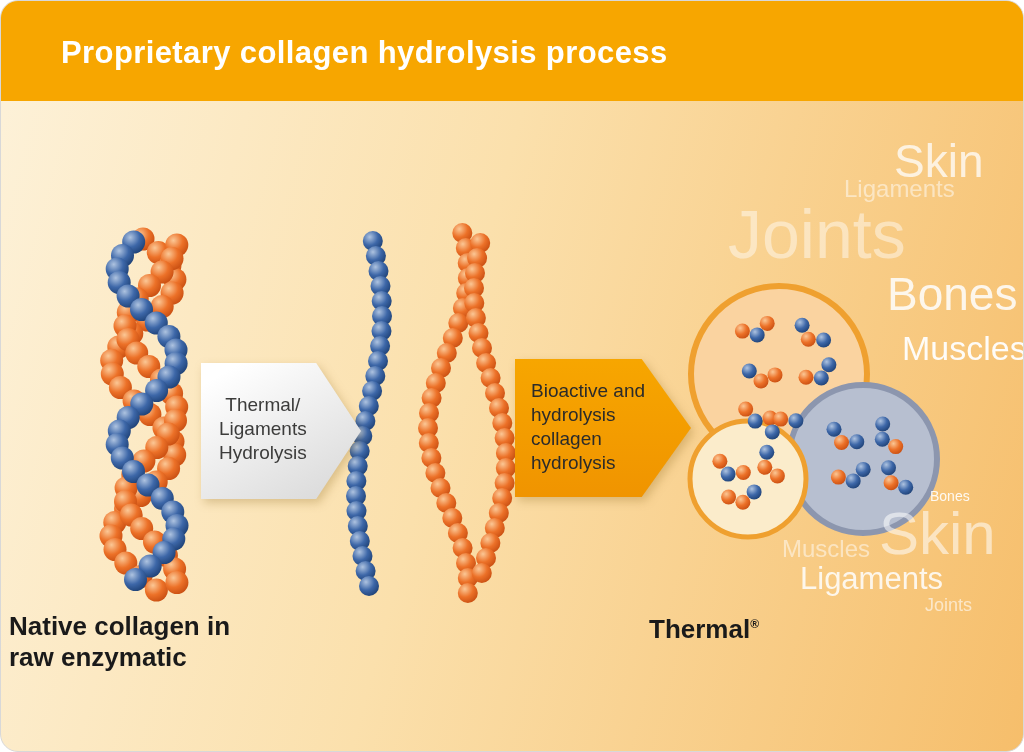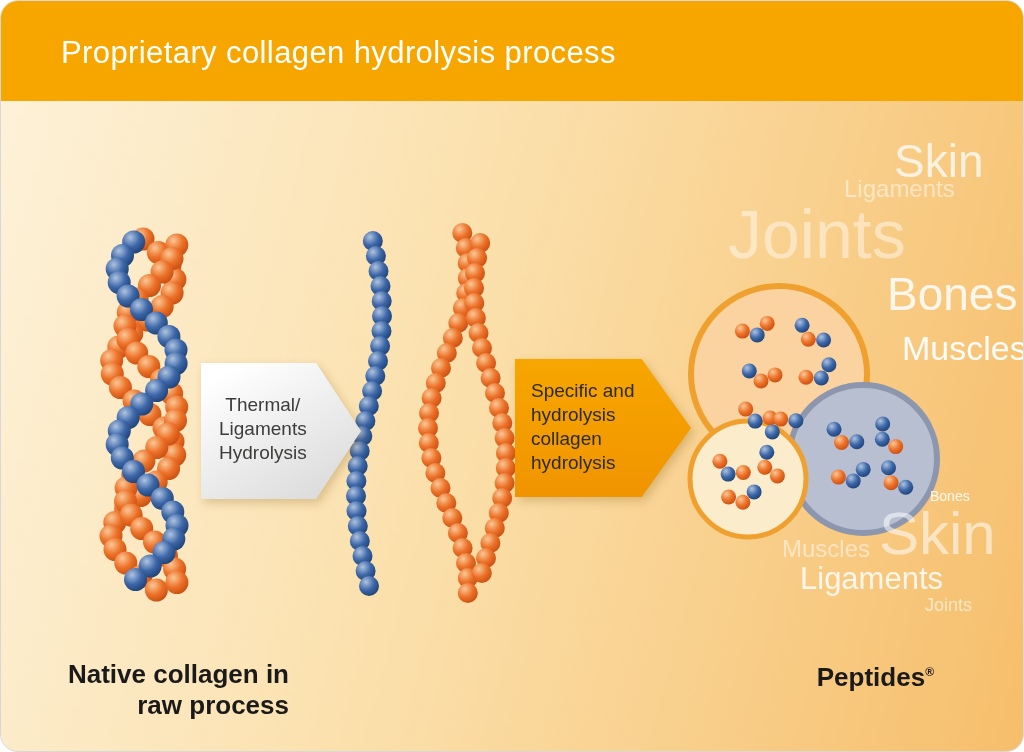--- a/index.html
+++ b/index.html
@@ -10,21 +10,21 @@
   .card{
     position:absolute;inset:0;border-radius:18px;overflow:hidden;
     background:linear-gradient(105deg,#FDF2DA 0%,#FBE0AC 45%,#F6BE6B 100%);
     border:1px solid #d8d8d8;box-sizing:border-box;
   }
   .header{
     position:absolute;top:0;left:0;right:0;height:100px;
     background:var(--header-bg,#F7A600);z-index:5;
   }
   .title{
-    position:absolute;left:60px;top:34px;font-size:31px;font-weight:normal;
+    position:absolute;left:60px;top:34px;font-size:31px;font-weight:bold;
     color:#ffffff;letter-spacing:.4px;white-space:nowrap;
   }
   
   .bgword{position:absolute;color:#ffffff;z-index:4;white-space:nowrap;pointer-events:none;}
   .w-skin-top{left:893px;top:133px;font-size:46px;opacity:.75}
   .w-ligaments-top{left:843px;top:174px;font-size:24px;opacity:.5}
   .w-joints-top{left:727px;top:194px;font-size:68px;opacity:.45}
   .w-bones-top{left:886px;top:266px;font-size:46px;opacity:.85}
   .w-muscles-top{left:901px;top:328px;font-size:34px;opacity:.95}
   .w-bones-bottom{left:929px;top:487px;font-size:14px;opacity:.9}
@@ -39,21 +39,21 @@
   .arrow-shape{position:absolute;inset:0;clip-path:polygon(0 0,72% 0,100% 50%,72% 100%,0 100%);}
   .arrow-thermal{left:200px;top:362px;width:160px;height:136px;text-align:center;}
   .arrow-thermal .arrow-shape{background:linear-gradient(150deg,#ffffff 10%,#d9d9d9 95%);}
   .arrow-thermal .arrow-text{position:absolute;left:18px;top:30px;font-size:19px;line-height:24px;color:#3c3c3b;}
   .arrow-enzymatic{left:514px;top:358px;width:176px;height:138px;}
   .arrow-enzymatic .arrow-shape{background:linear-gradient(180deg,var(--arrow2-bg,#F7A600),#F09400);}
   .arrow-enzymatic .arrow-text{position:absolute;left:16px;top:20px;font-size:19px;line-height:24px;color:#2b2b2a;}
   
   .caption{
     position:absolute;z-index:7;font-weight:bold;font-size:26px;line-height:31px;
-    color:var(--label-text,#1a1a1a);text-align:right;margin-top:48px;
+    color:var(--label-text,#1a1a1a);text-align:left;
   }
   .caption-left{left:8px;top:610px;width:280px;}
   .caption-right{left:648px;top:608px;width:285px;}
   .caption sup{font-size:12px;}
 </style>
 </head>
 <body>
 
 <div class="card">
 
@@ -289,32 +289,32 @@
     <div class="arrow-text">
       <div>Thermal/</div>
       <div>Ligaments</div>
       <div>Hydrolysis</div>
     </div>
   </div>
 
   <div class="arrow arrow-enzymatic">
     <div class="arrow-shape"></div>
     <div class="arrow-text">
-      <div>Specific and</div>
+      <div>Bioactive and</div>
       <div>hydrolysis</div>
       <div>collagen</div>
       <div>hydrolysis</div>
     </div>
   </div>
 
   <div class="caption caption-left">
     <div>Native collagen in</div>
-    <div>raw process</div>
+    <div>raw enzymatic</div>
   </div>
   <div class="caption caption-right">
-    <div><span>Peptides</span><sup>®</sup></div>
+    <div><span>Thermal</span><sup>®</sup></div>
   </div>
 
   <div class="header">
     <div class="title">Proprietary collagen hydrolysis process</div>
   </div>
 
 </div>
 
 </body></html>

